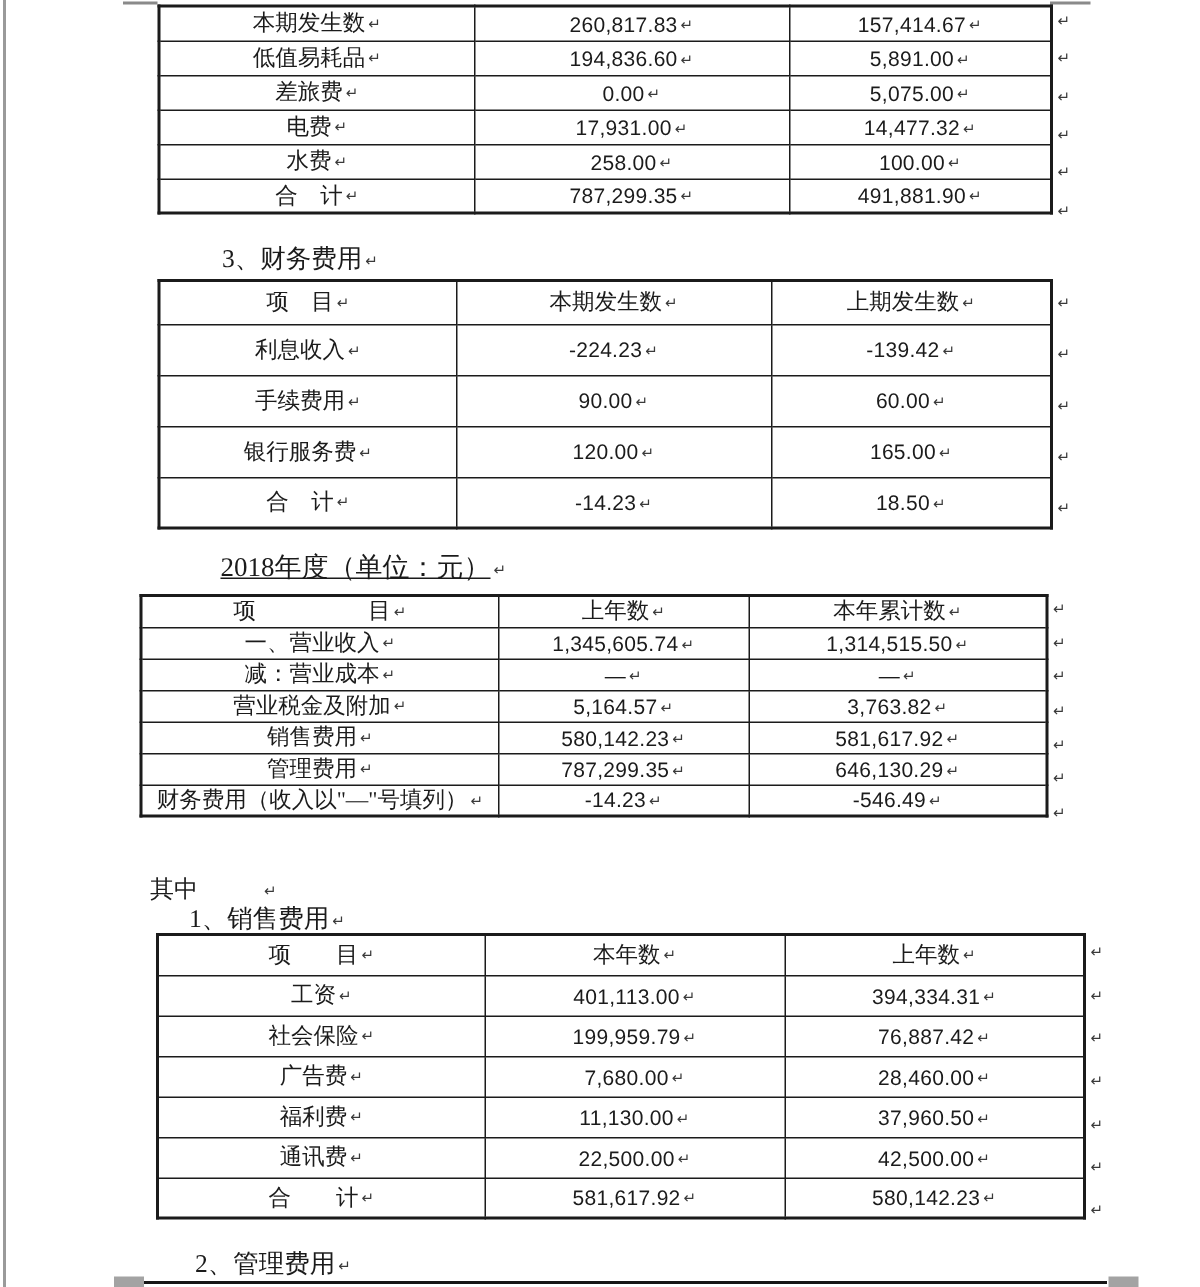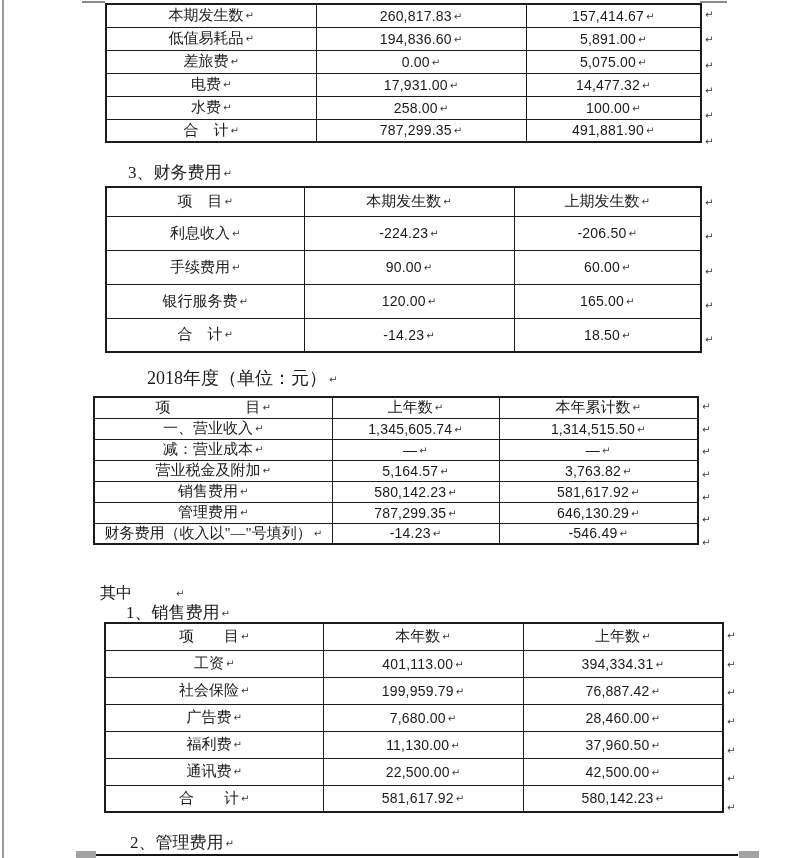--- a/index.html
+++ b/index.html
@@ -22,21 +22,21 @@
   .t2 tr.hrow{height:29px;} .t2 tr.drow{height:34px;}
   .t3 tr{height:21px;}
   .t4 tr{height:27px;}
   
   .pm{font-family:"DejaVu Sans",sans-serif;font-size:10px;color:#3a3a3a;margin-left:2px;
       display:inline-block;transform:translateY(-1px);}
   .rowmarks{position:absolute;top:0;display:flex;flex-direction:column;width:14px;}
   .rowmarks .slot{flex:1;display:flex;align-items:center;justify-content:flex-start;}
   
   .heading{position:absolute;white-space:nowrap;}
-  .h17{font-size:17px;} .h18{font-size:18px;} .h16{font-size:16px;}
+  .h17{font-size:17px;} .h18{font-size:18px;text-decoration:underline;} .h16{font-size:16px;}
   
   .botline{position:absolute;left:93px;top:854px;width:645px;height:2px;background:#161616;}
   .botblock{position:absolute;top:851px;width:20px;height:7px;background:#a3a3a3;}
 </style>
 </head>
 <body>
 
 <div id="page">
   <div class="page-edge"></div>
   <div class="frag" style="left:82px;top:1px;width:23px;"></div>
@@ -97,39 +97,39 @@
         </span>
       <span class="slot">
           <span class="pm">↵</span>
         </span>
       <span class="slot">
           <span class="pm">↵</span>
         </span>
     </div>
   </div>
 
-  <div class="heading h17" style="left:128px;top:161px;"><span>3、财务费用</span><span class="pm">↵</span></div>
+  <div class="heading h17" style="left:148px;top:161px;"><span>3、财务费用</span><span class="pm">↵</span></div>
 
   <div class="tblwrap" style="left:105px;top:186px;">
     <table class="grid t2">
       <colgroup>
           <col style="width:198px">
           <col style="width:210px">
           <col style="width:187px">
         </colgroup>
       <tbody>
           <tr class="hrow">
         <td class="hd"><span>项　目</span><span class="pm">↵</span></td>
         <td class="hd"><span>本期发生数</span><span class="pm">↵</span></td>
         <td class="hd ar"><span>上期发生数</span><span class="pm">↵</span></td>
       </tr>
       <tr class="drow">
         <td class="lbl"><span>利息收入</span><span class="pm">↵</span></td>
         <td class="num"><span>-224.23</span><span class="pm">↵</span></td>
-        <td class="num"><span>-206.50</span><span class="pm">↵</span></td>
+        <td class="num"><span>-139.42</span><span class="pm">↵</span></td>
       </tr>
       <tr class="drow">
         <td class="lbl"><span>手续费用</span><span class="pm">↵</span></td>
         <td class="num"><span>90.00</span><span class="pm">↵</span></td>
         <td class="num"><span>60.00</span><span class="pm">↵</span></td>
       </tr>
       <tr class="drow">
         <td class="lbl"><span>银行服务费</span><span class="pm">↵</span></td>
         <td class="num"><span>120.00</span><span class="pm">↵</span></td>
         <td class="num"><span>165.00</span><span class="pm">↵</span></td>

